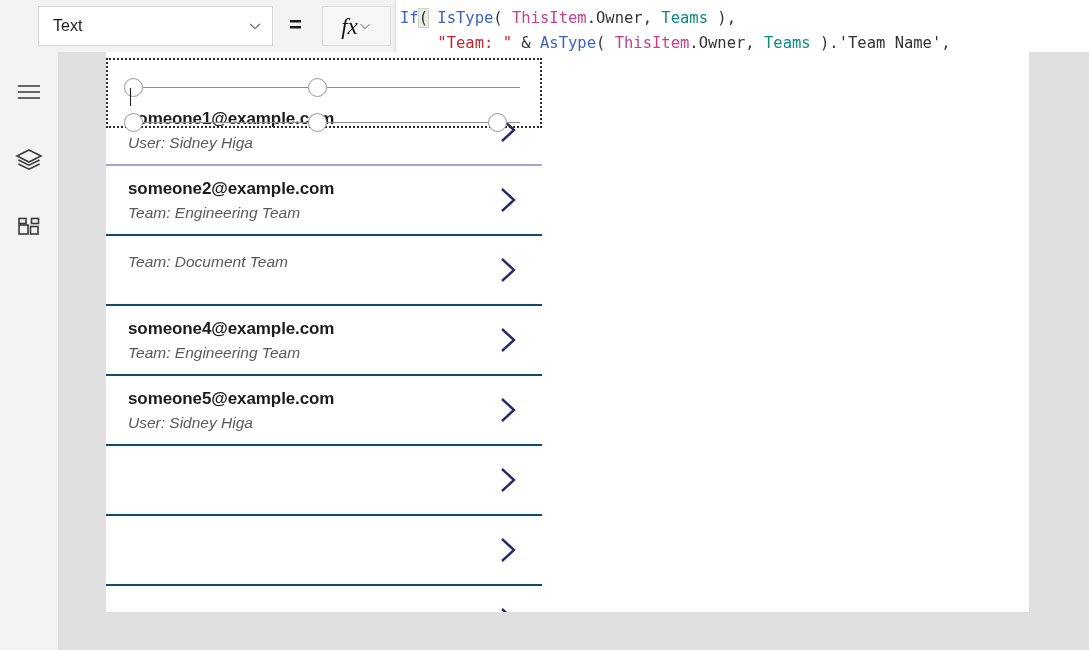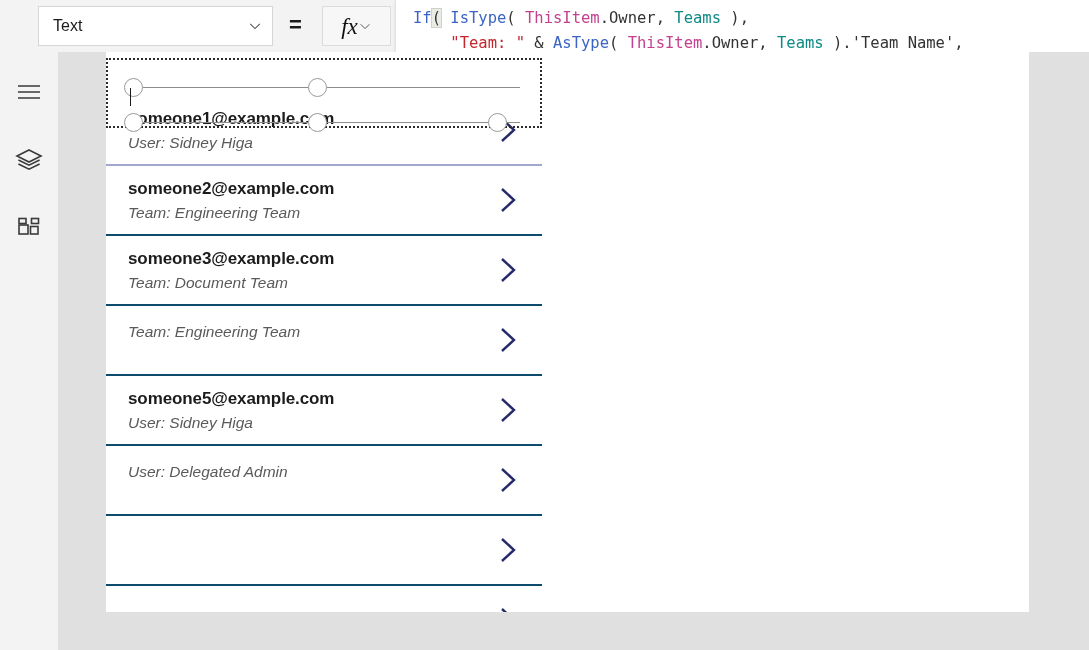--- a/index.html
+++ b/index.html
@@ -52,21 +52,21 @@
     border-bottom: 1px solid #d8d8d8;
     box-shadow: 0 1px 3px rgba(0,0,0,0.10);
   }
   .formula-code {
     padding: 6px 0 0 4px;
     font-family: "DejaVu Sans Mono", monospace;
     font-size: 15.5px; line-height: 25px;
     white-space: pre;
     color: #333333;
   }
-  .formula-code .ln { display: block; height: 25px; margin-left: 13px; }
+  .formula-code .ln { display: block; height: 25px; }
   .tok-fn    { color: #3b64c4; }
   .tok-fn2   { color: #3b64c4; }
   .tok-item  { color: #c3418e; }
   .tok-type  { color: #0e8a86; }
   .tok-str   { color: #c4262e; }
   .tok-plain { color: #333333; }
   .tok-paren-hl {
     background: #e8ece4; color: #333333; outline: 1px solid #cdd4c4;
   }
   .formula-toolbar {
@@ -248,41 +248,40 @@
             </div>
           </div>
           <div class="gal-item">
             <div class="gal-title">someone2@example.com</div>
             <div class="gal-sub">Team: Engineering Team</div>
             <svg class="gal-chev" viewBox="0 0 24 28">
               <path d="M6 3 L18 14 L6 25" fill="none" stroke="currentColor" stroke-width="2.4"></path>
             </svg>
           </div>
           <div class="gal-item">
-            <div class="gal-title">someone3@example.com</div>
             <div class="gal-sub">Team: Document Team</div>
             <svg class="gal-chev" viewBox="0 0 24 28">
               <path d="M6 3 L18 14 L6 25" fill="none" stroke="currentColor" stroke-width="2.4"></path>
             </svg>
           </div>
           <div class="gal-item">
+            <div class="gal-title">someone4@example.com</div>
             <div class="gal-sub">Team: Engineering Team</div>
             <svg class="gal-chev" viewBox="0 0 24 28">
               <path d="M6 3 L18 14 L6 25" fill="none" stroke="currentColor" stroke-width="2.4"></path>
             </svg>
           </div>
           <div class="gal-item">
             <div class="gal-title">someone5@example.com</div>
             <div class="gal-sub">User: Sidney Higa</div>
             <svg class="gal-chev" viewBox="0 0 24 28">
               <path d="M6 3 L18 14 L6 25" fill="none" stroke="currentColor" stroke-width="2.4"></path>
             </svg>
           </div>
           <div class="gal-item">
-            <div class="gal-sub">User: Delegated Admin</div>
             <svg class="gal-chev" viewBox="0 0 24 28">
               <path d="M6 3 L18 14 L6 25" fill="none" stroke="currentColor" stroke-width="2.4"></path>
             </svg>
           </div>
           <div class="gal-item">
             <svg class="gal-chev" viewBox="0 0 24 28">
               <path d="M6 3 L18 14 L6 25" fill="none" stroke="currentColor" stroke-width="2.4"></path>
             </svg>
           </div>
           <div class="gal-item">

